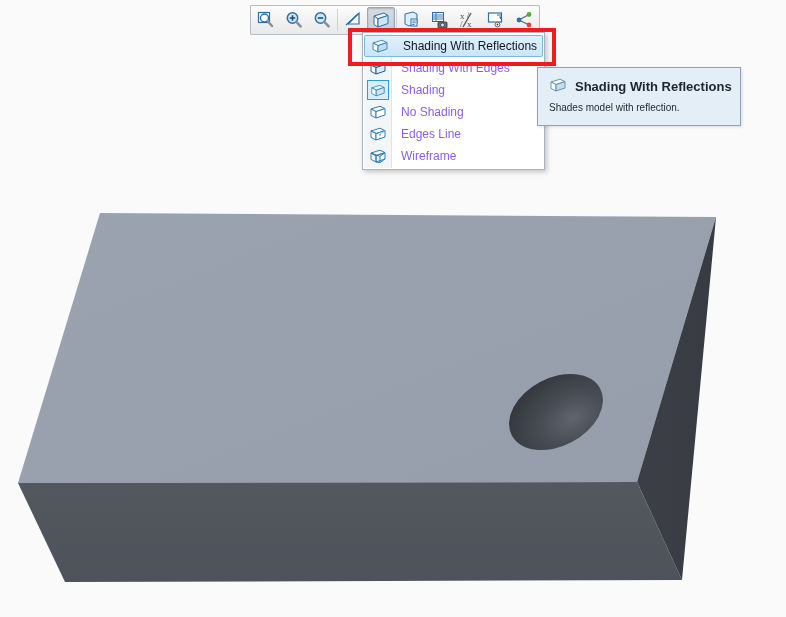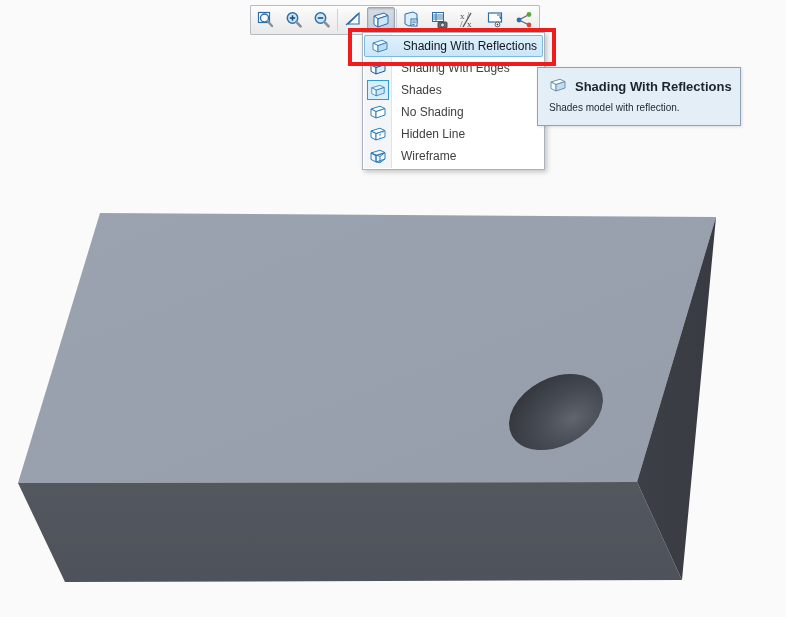--- a/index.html
+++ b/index.html
@@ -109,21 +109,21 @@
     box-sizing: border-box;
     width: 22px;
     height: 20px;
     flex: 0 0 22px;
     margin-left: 2px;
     margin-right: 2px;
   }
   .menu-item .mi-label {
     padding-left: 10px;
     font-size: 12px;
-    color: #404040;
+    color: #8b5cf6;
     white-space: nowrap;
   }
   .menu-item.highlighted {
     background: linear-gradient(to bottom, #dff0fb 0%, #cbe6f8 100%);
     border: 1px solid #7cb9e0;
     margin: 0 1px;
     border-radius: 2px;
   }
   .menu-item.highlighted .mi-label { color: #11161b; }
 
@@ -331,21 +331,21 @@
   </div>
 
   <div class="menu-item">
     <span class="mi-iconbox checked">
       <svg width="16" height="15" viewBox="0 0 18 16">
         <polygon points="2,5 11,2.2 16,4.6 7,7.6" fill="#eaf5fc" stroke="#2c7fb8" stroke-width="0.9"></polygon>
         <polygon points="2,5 7,7.6 7,14 2,11.4" fill="#ffffff" stroke="#2c7fb8" stroke-width="0.9"></polygon>
         <polygon points="7,7.6 16,4.6 16,11 7,14" fill="#cde5f6" stroke="#2c7fb8" stroke-width="0.9"></polygon>
       </svg>
     </span>
-    <span class="mi-label">Shades</span>
+    <span class="mi-label">Shading</span>
   </div>
 
   <div class="menu-item">
     <span class="mi-iconbox">
       <svg width="18" height="16" viewBox="0 0 18 16">
         <polygon points="2,5 11,2.2 16,4.6 7,7.6" fill="#ffffff" stroke="#2c7fb8" stroke-width="1"></polygon>
         <polygon points="2,5 7,7.6 7,14 2,11.4" fill="#ffffff" stroke="#2c7fb8" stroke-width="1"></polygon>
         <polygon points="7,7.6 16,4.6 16,11 7,14" fill="#ffffff" stroke="#2c7fb8" stroke-width="1"></polygon>
       </svg>
     </span>
@@ -356,21 +356,21 @@
     <span class="mi-iconbox">
       <svg width="18" height="16" viewBox="0 0 18 16">
         <polygon points="2,5 11,2.2 16,4.6 7,7.6" fill="#ffffff" stroke="#2c7fb8" stroke-width="1"></polygon>
         <polygon points="2,5 7,7.6 7,14 2,11.4" fill="#ffffff" stroke="#2c7fb8" stroke-width="1"></polygon>
         <polygon points="7,7.6 16,4.6 16,11 7,14" fill="#ffffff" stroke="#2c7fb8" stroke-width="1"></polygon>
         <line x1="2" y1="5" x2="11" y2="8.4" stroke="#2c7fb8" stroke-width="0.8" stroke-dasharray="1.6 1.4"></line>
         <line x1="11" y1="8.4" x2="16" y2="4.6" stroke="#2c7fb8" stroke-width="0.8" stroke-dasharray="1.6 1.4"></line>
         <line x1="11" y1="8.4" x2="11" y2="14.6" stroke="#2c7fb8" stroke-width="0.8" stroke-dasharray="1.6 1.4"></line>
       </svg>
     </span>
-    <span class="mi-label">Hidden Line</span>
+    <span class="mi-label">Edges Line</span>
   </div>
 
   <div class="menu-item">
     <span class="mi-iconbox">
       <svg width="18" height="16" viewBox="0 0 18 16">
         <polygon points="2,5 11,2.2 16,4.6 7,7.6" fill="none" stroke="#2c7fb8" stroke-width="1"></polygon>
         <polygon points="2,5 7,7.6 7,14 2,11.4" fill="none" stroke="#2c7fb8" stroke-width="1"></polygon>
         <polygon points="7,7.6 16,4.6 16,11 7,14" fill="none" stroke="#2c7fb8" stroke-width="1"></polygon>
         <line x1="2" y1="5" x2="11" y2="8.4" stroke="#2c7fb8" stroke-width="1"></line>
         <line x1="11" y1="8.4" x2="16" y2="4.6" stroke="#2c7fb8" stroke-width="1"></line>

